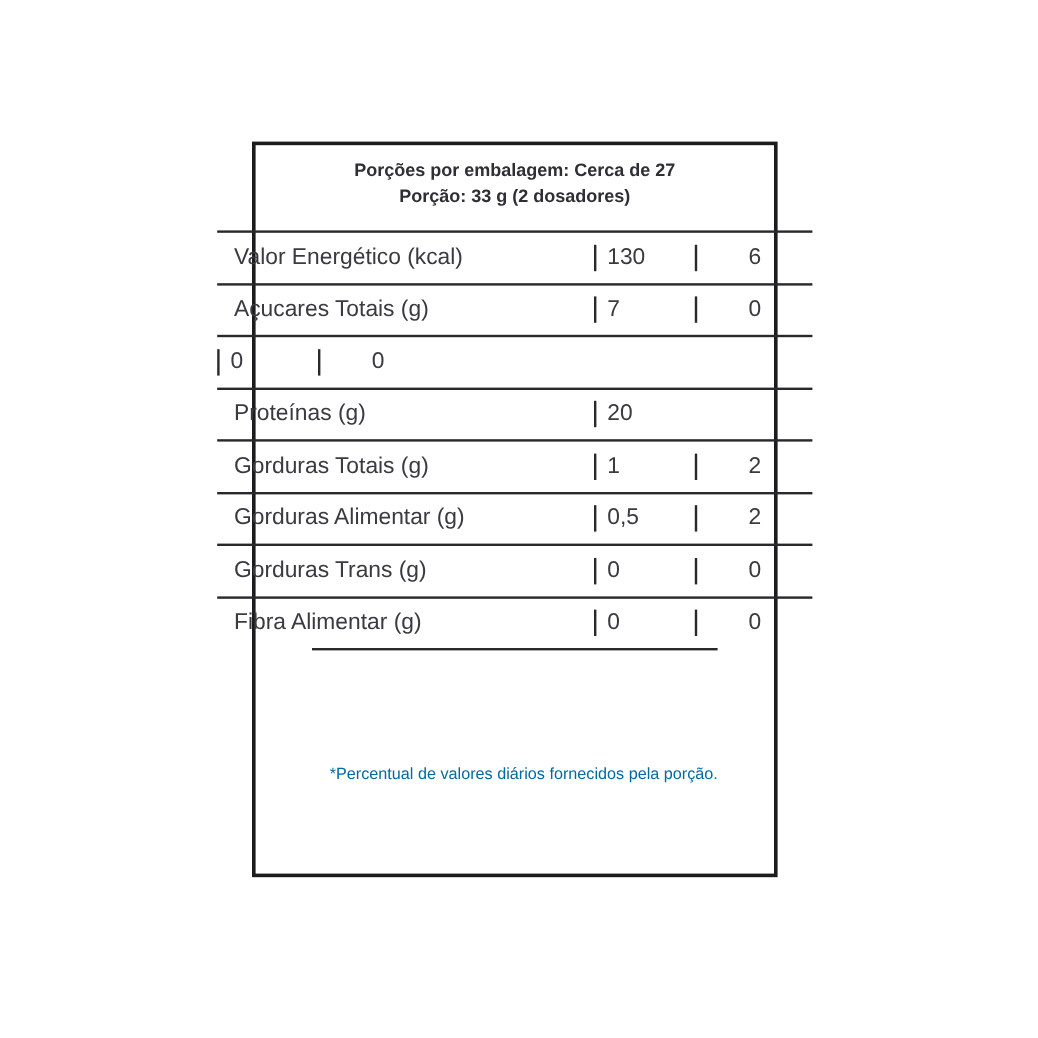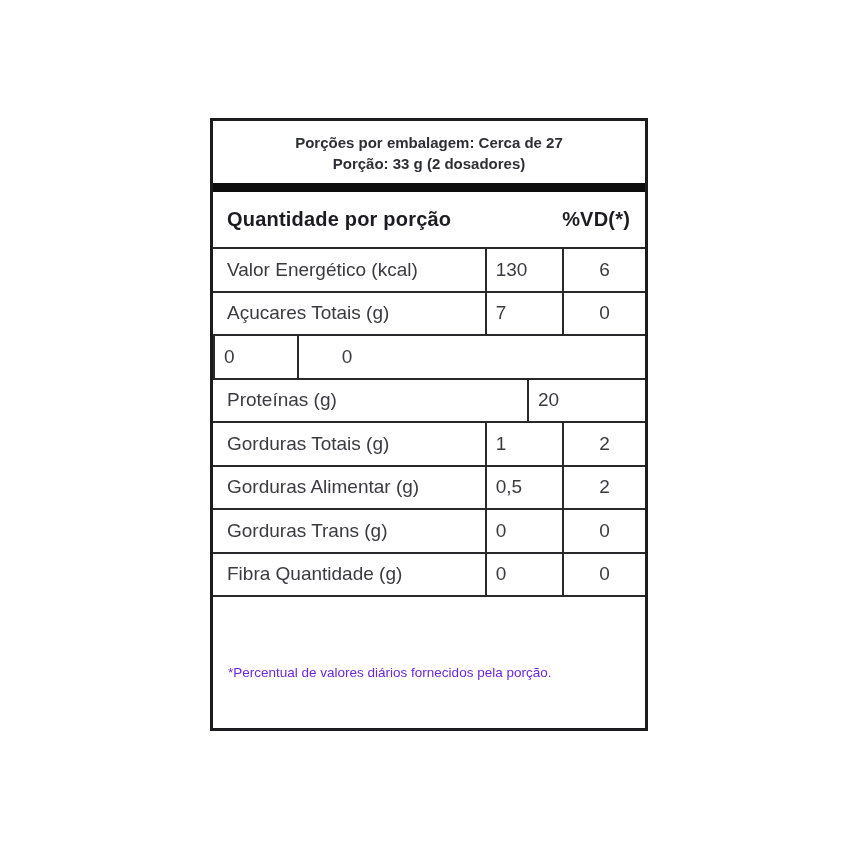--- a/index.html
+++ b/index.html
@@ -1,15 +1,15 @@
 <!DOCTYPE html>
 <html><head>
 <meta charset="utf-8">
 <style>
-  * { margin: 0; padding: 0; box-sizing: border-box; }
+  * { margin: 0; padding: 0; box-sizing: border-box; align-items: center; }
   html, body {
     width: 865px; height: 865px;
     background: #ffffff;
     font-family: "Liberation Sans", sans-serif;
   }
   .nutrition-table {
     position: absolute;
     left: 210px; top: 118px;
     width: 438px; height: 613px;
     background: #ffffff;
@@ -75,39 +75,35 @@
     justify-content: center;
   }
   .footnote-row {
     flex: 1;
     border-top: 2px solid #29292c;
     display: flex;
     align-items: center;
     padding-left: 15px;
     padding-top: 19px;
     font-size: 13.5px;
-    color: #6d28d9;
+    color: #0369a1;
   }
 </style>
 </head>
 <body>
 
 <div class="nutrition-table">
 
   <div class="serving-header">
     <div>Porções por embalagem: Cerca de 27</div>
     <div>Porção: 33 g (2 dosadores)</div>
   </div>
 
   <div class="thick-bar"></div>
 
-  <div class="col-header">
-    <span>Quantidade por porção</span>
-    <span>%VD(*)</span>
-  </div>
 
   <div class="rows">
 
     <div class="row">
       <div class="cell label">Valor Energético (kcal)</div>
       <div class="cell qty">130</div>
       <div class="cell vd">6</div>
     </div>
 
 
@@ -139,21 +135,21 @@
       <div class="cell vd">2</div>
     </div>
 
     <div class="row">
       <div class="cell label">Gorduras Trans (g)</div>
       <div class="cell qty">0</div>
       <div class="cell vd">0</div>
     </div>
 
     <div class="row">
-      <div class="cell label">Fibra Quantidade (g)</div>
+      <div class="cell label">Fibra Alimentar (g)</div>
       <div class="cell qty">0</div>
       <div class="cell vd">0</div>
     </div>
 
 
   </div>
 
   <div class="footnote-row">*Percentual de valores diários fornecidos pela porção.</div>
 
 </div>

